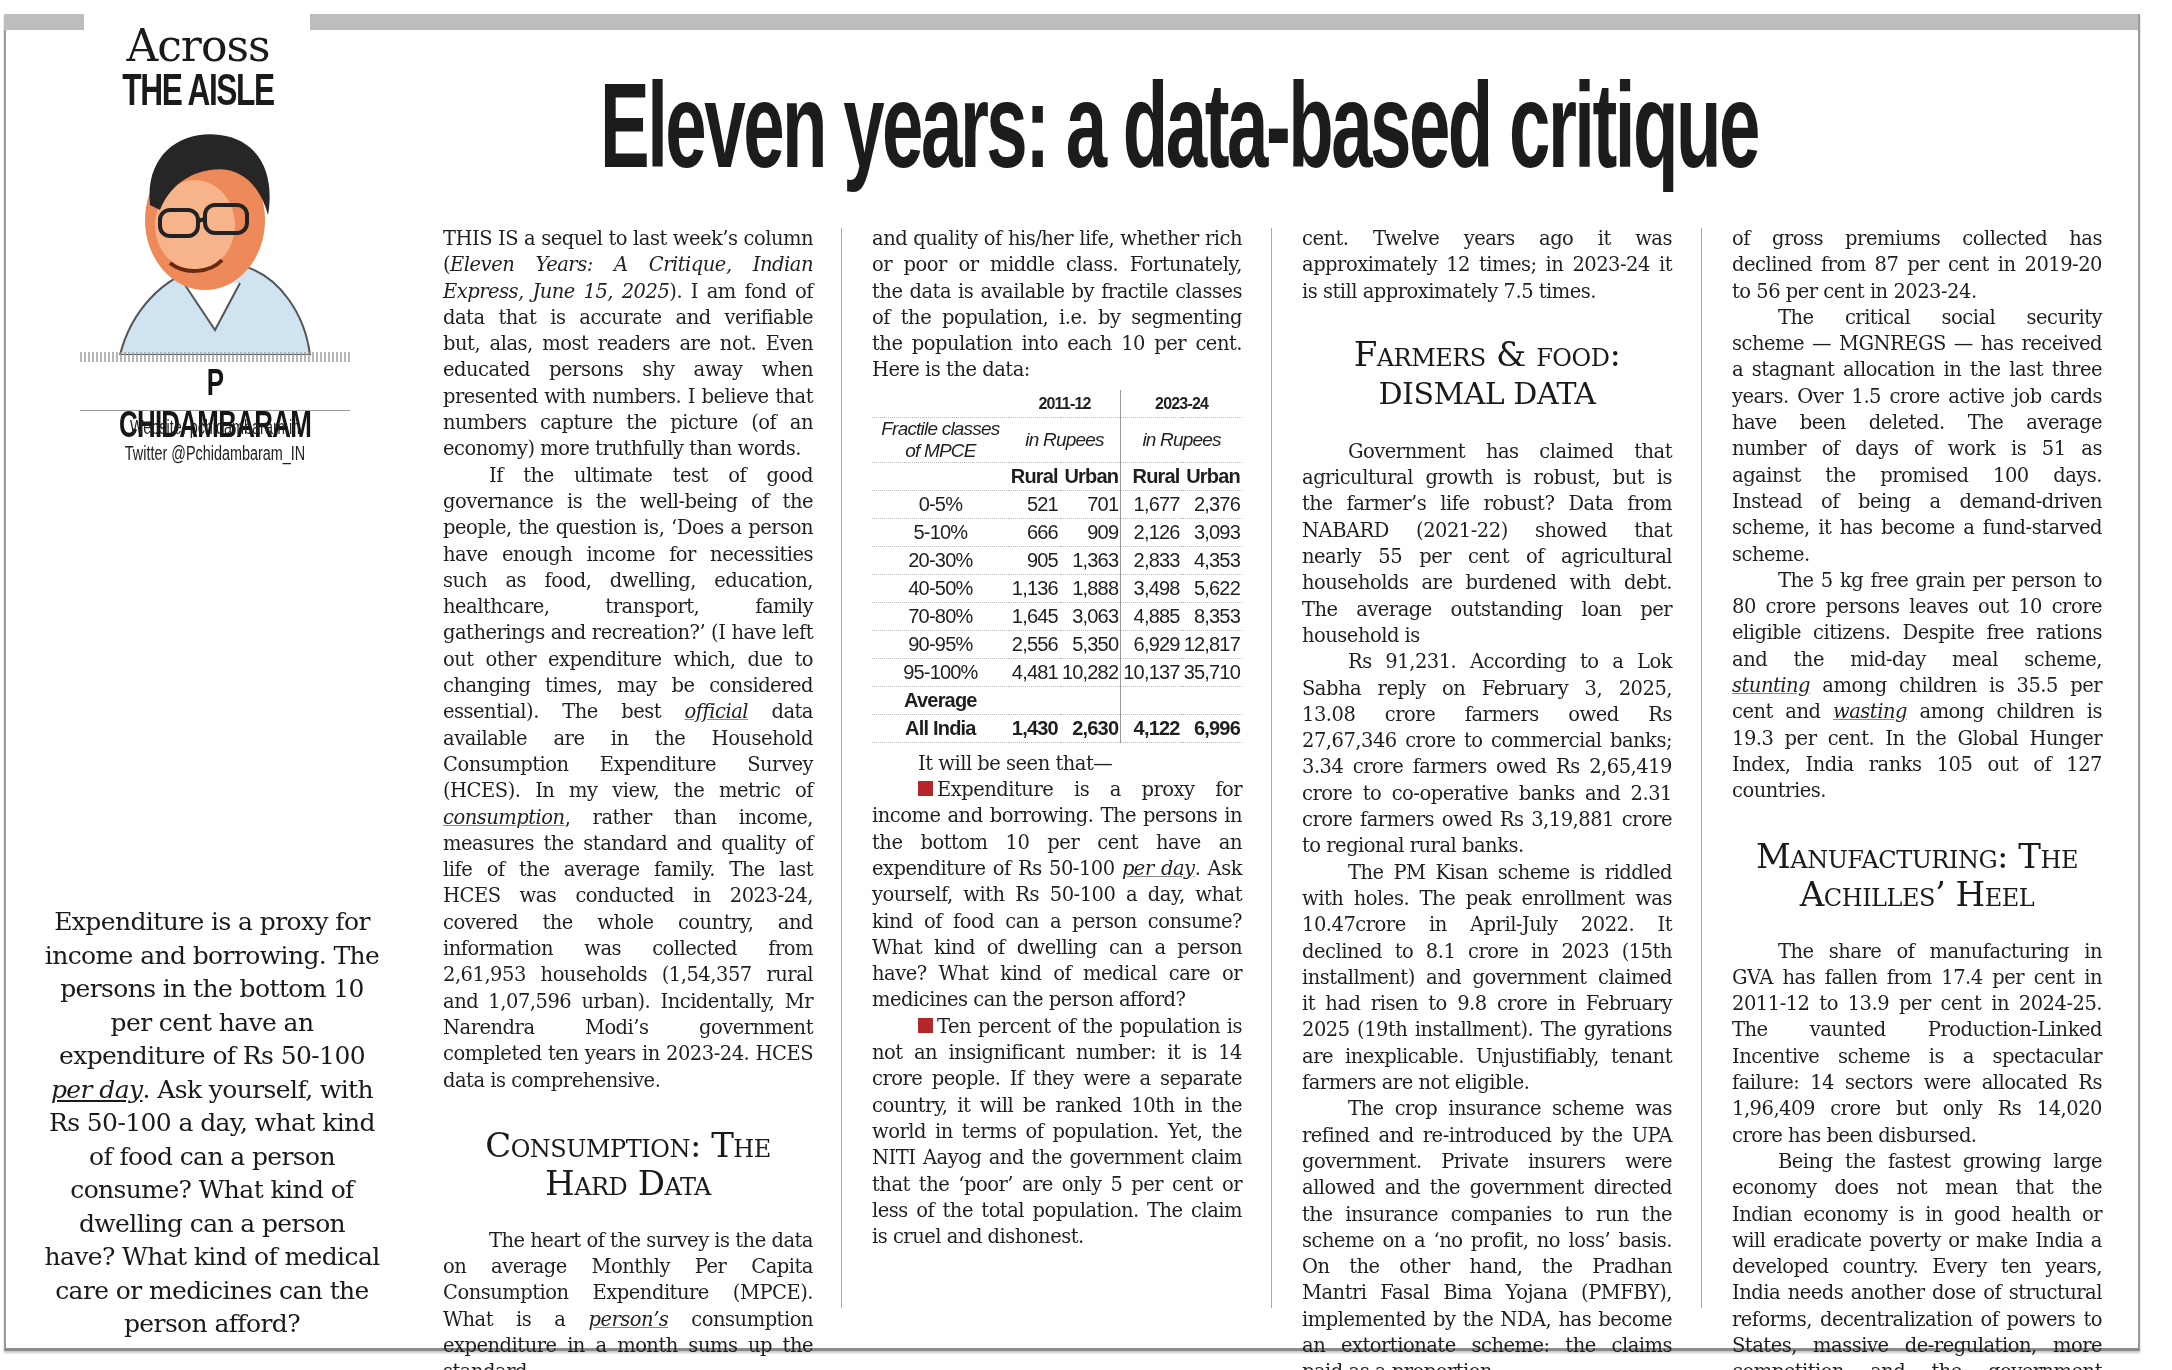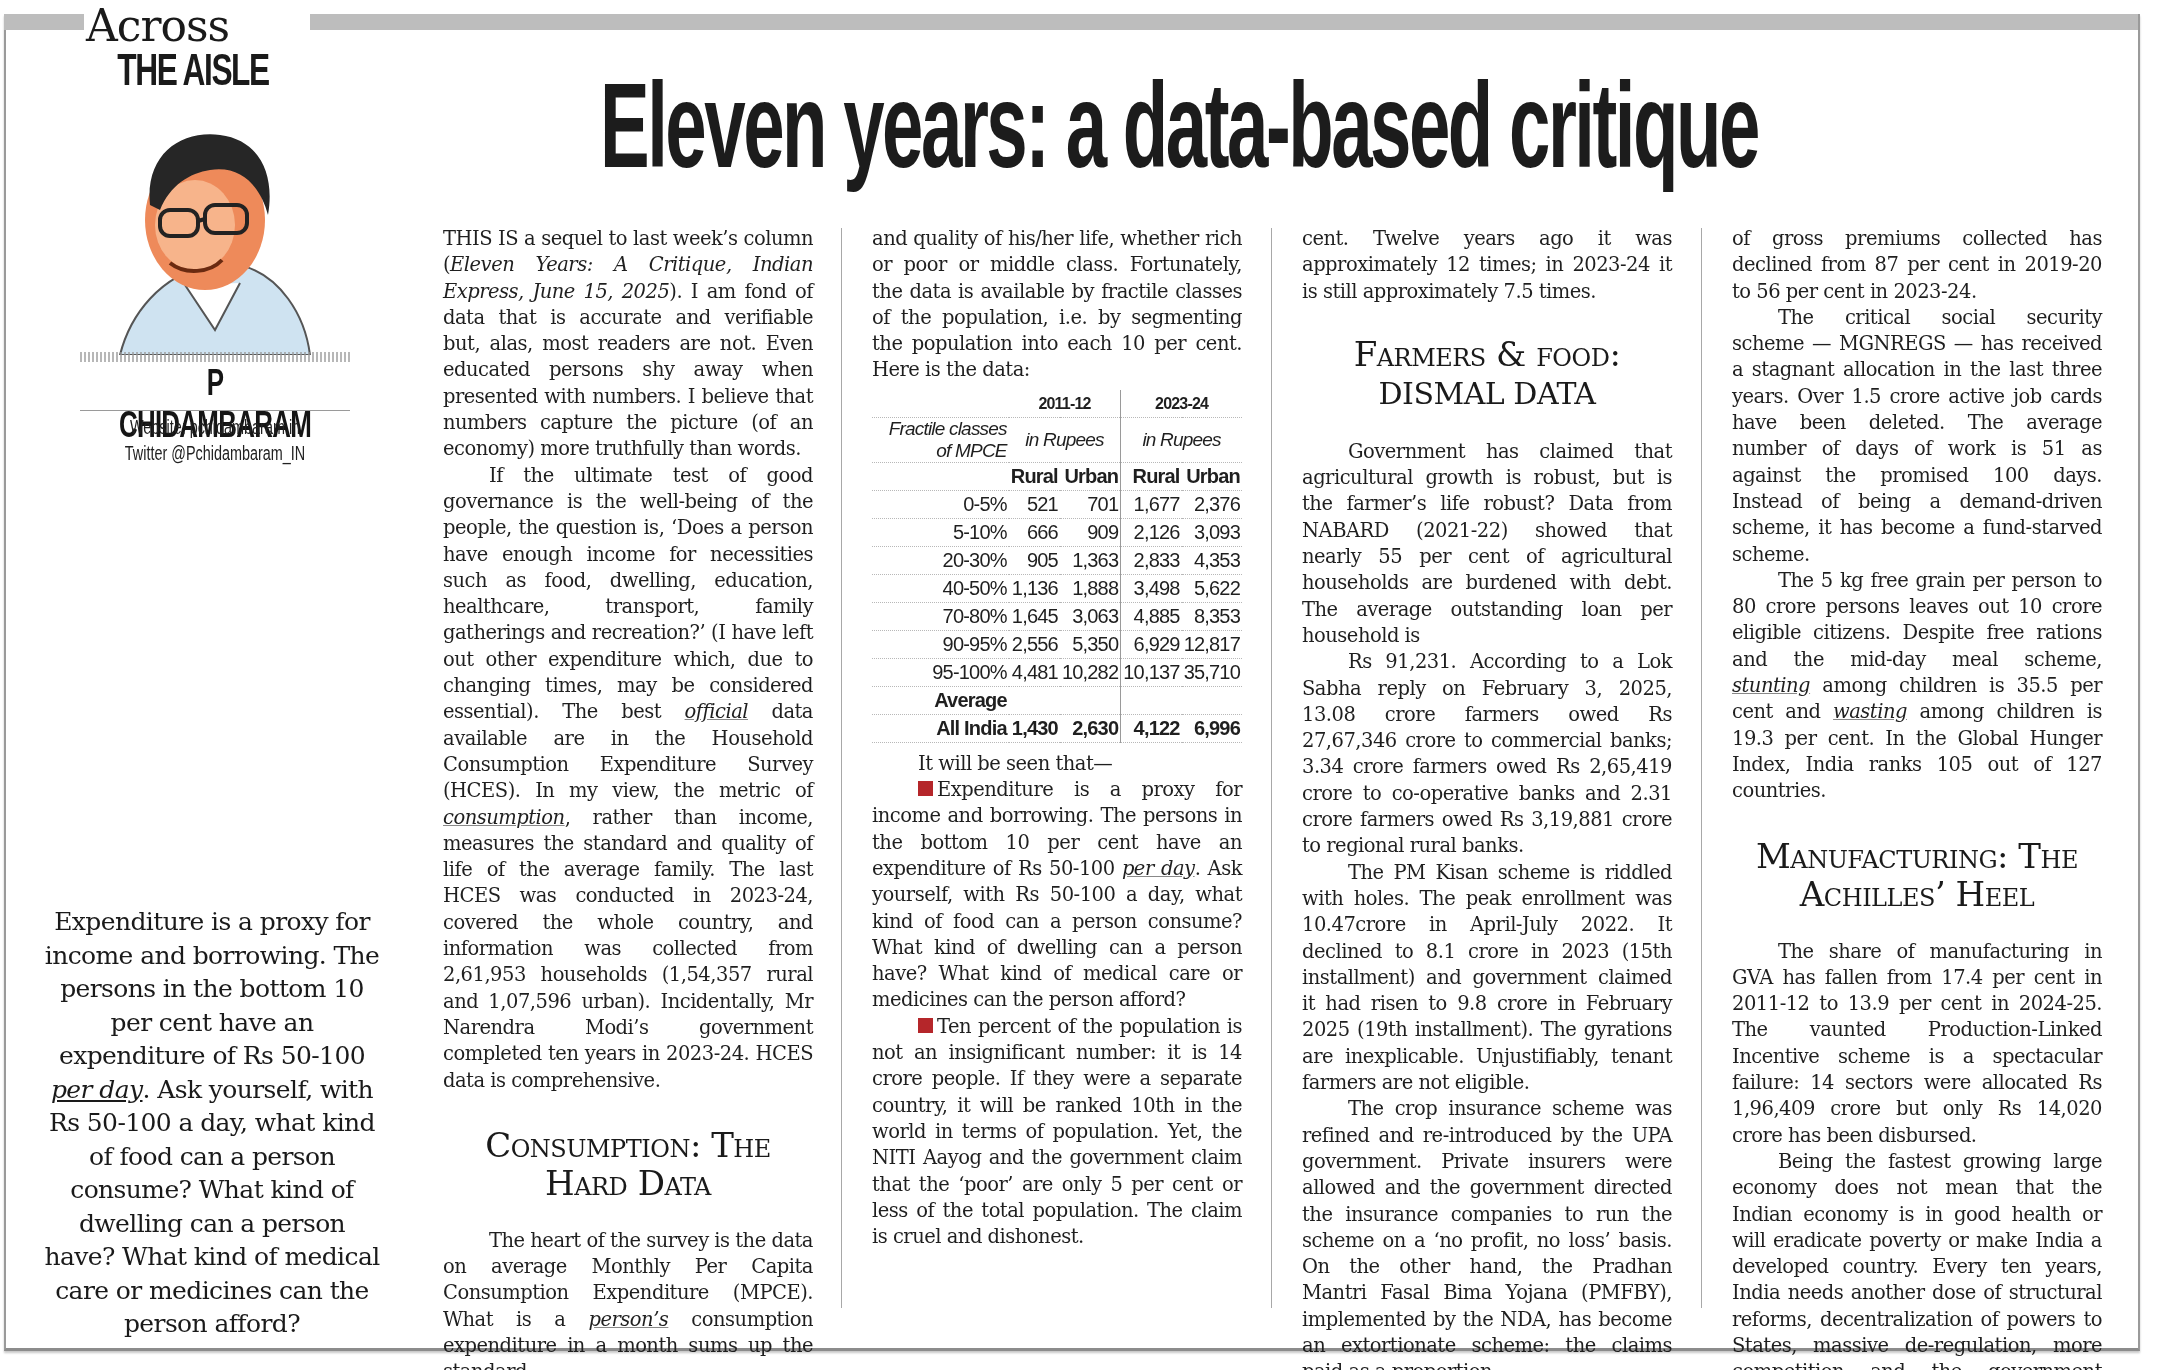--- a/index.html
+++ b/index.html
@@ -2,21 +2,21 @@
 <html><head>
 <meta charset="utf-8">
 <style>
   html, body { margin:0; padding:0; background:#ffffff; }
   body { width:2172px; height:1370px; position:relative; overflow:hidden; font-family:"DejaVu Serif", serif; color:#1d1d1d; }
   .frame { position:absolute; left:4px; top:14px; width:2132px; height:1334px; border-left:2px solid #9a9a9a; border-right:2px solid #9a9a9a; border-bottom:3px solid #8c8c8c; box-shadow:0 2px 2px #c8c8c8; }
   .topbar { position:absolute; top:14px; height:16px; background:#bdbdbd; }
   .topbar.left { left:4px; width:80px; }
   .topbar.right { left:310px; width:1828px; }
 
-  .masthead { position:absolute; left:86px; top:4px; width:224px; }
+  .masthead { position:absolute; left:86px; top:24px; width:224px; text-align:center; }
   .mast-across { font-family:"DejaVu Serif", serif; font-size:44px; line-height:44px; letter-spacing:-1px; color:#1a1a1a; }
   .mast-aisle { font-family:"Liberation Sans", sans-serif; font-weight:bold; font-size:44px; line-height:44px; letter-spacing:-2px; transform:scaleX(0.72); transform-origin:center; color:#1a1a1a; }
 
   .portrait { position:absolute; left:90px; top:115px; width:240px; height:240px; }
 
   .byline-dots { position:absolute; left:80px; top:352px; width:270px; height:10px; background-image:repeating-linear-gradient(90deg,#9a9a9a 0 2px,transparent 2px 4px); opacity:.7; }
   .byline-dots::after { content:""; position:absolute; left:0; top:5px; width:100%; height:3px; background-image:repeating-linear-gradient(90deg,#9a9a9a 0 2px,transparent 2px 4px); }
   .byline-name { position:absolute; left:80px; top:362px; width:270px; text-align:center; font-family:"Liberation Sans", sans-serif; font-weight:bold; font-size:36px; letter-spacing:-1px; transform:scaleX(0.72); color:#151515; }
   .byline-rule { position:absolute; left:80px; top:410px; width:270px; height:1px; background:#9a9a9a; }
   .byline-web, .byline-tw { position:absolute; left:80px; width:270px; text-align:center; font-family:"Liberation Sans", sans-serif; font-size:20px; transform:scaleX(0.72); color:#222; }
@@ -36,21 +36,21 @@
   .col3 { left:1302px; }
   .col4 { left:1732px; }
   .divider { position:absolute; top:228px; width:1px; height:1080px; background:#a8a8a8; }
   .crosshead { font-family:"DejaVu Serif", serif; font-variant:small-caps; font-size:34px; line-height:38px; letter-spacing:-0.5px; margin:26px 0 26px 0; text-align:center; color:#1a1a1a; }
   .bullet { display:inline-block; width:15px; height:15px; background:#b5262a; margin-right:4px; vertical-align:0px; }
   .ital { font-style:italic; }
   .under { font-style:italic; text-decoration:underline; text-decoration-color:#888; }
 
   table.mpce { border-collapse:collapse; width:370px; font-family:"Liberation Sans", sans-serif; font-size:20px; line-height:27px; letter-spacing:-0.8px; margin:6px 0 8px 0; }
   table.mpce td { padding:0 2px; border-bottom:1px dotted #b8b8b8; text-align:right; white-space:nowrap; }
-  table.mpce td.lbl { text-align:right; }
+  table.mpce td.lbl { text-align:center; }
   table.mpce .yr { font-weight:bold; font-size:16px; text-align:center; }
   table.mpce .sub { font-style:italic; font-size:19px; }
   table.mpce .vsep { border-right:1px solid #9a9a9a; }
   table.mpce tr.avg td { font-weight:bold; }
 </style>
 </head>
 <body>
 
 <div class="frame"></div>
 <div class="topbar left"></div>

